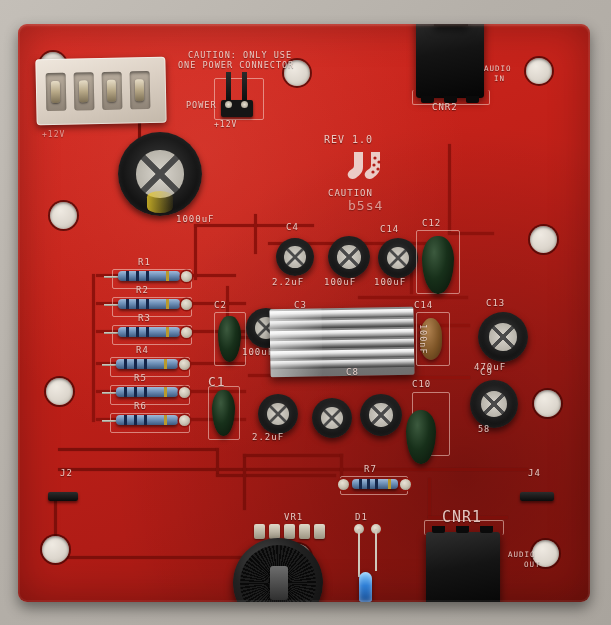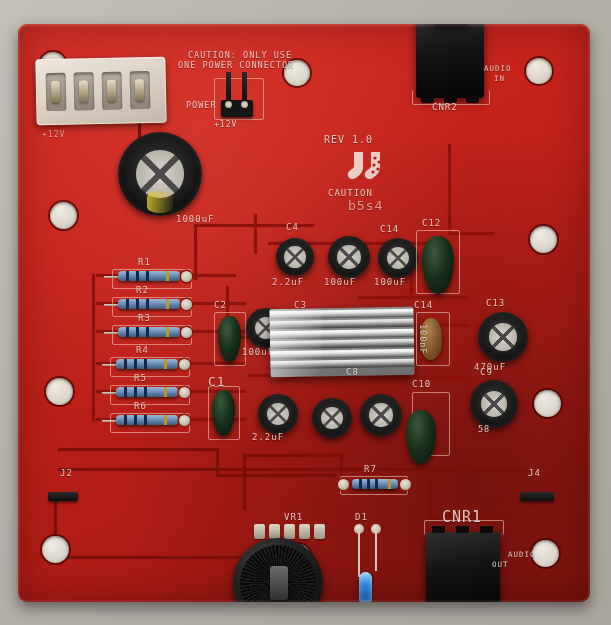--- a/index.html
+++ b/index.html
@@ -410,16 +410,16 @@
 
   <div class="outline" style="left:406px;top:496px;width:78px;height:14px;border-bottom:none;"></div>
   <div class="silk" style="left:424px;top:484px;font-size:15px;">CNR1</div>
   <div class="jack" style="left:408px;top:508px;width:74px;height:78px;">
     <div class="lug" style="left:6px;top:-6px;bottom:auto;"></div>
     <div class="lug" style="left:30px;top:-6px;bottom:auto;"></div>
     <div class="lug" style="left:54px;top:-6px;bottom:auto;"></div>
   </div>
 
   <div class="silk" style="left:490px;top:526px;font-size:7.5px;">AUDIO</div>
-  <div class="silk" style="left:474px;top:536px;font-size:7.5px;">OUT</div>
+  <div class="silk" style="left:506px;top:536px;font-size:7.5px;">OUT</div>
 
  </div>
 </div>
 
 </body></html>

